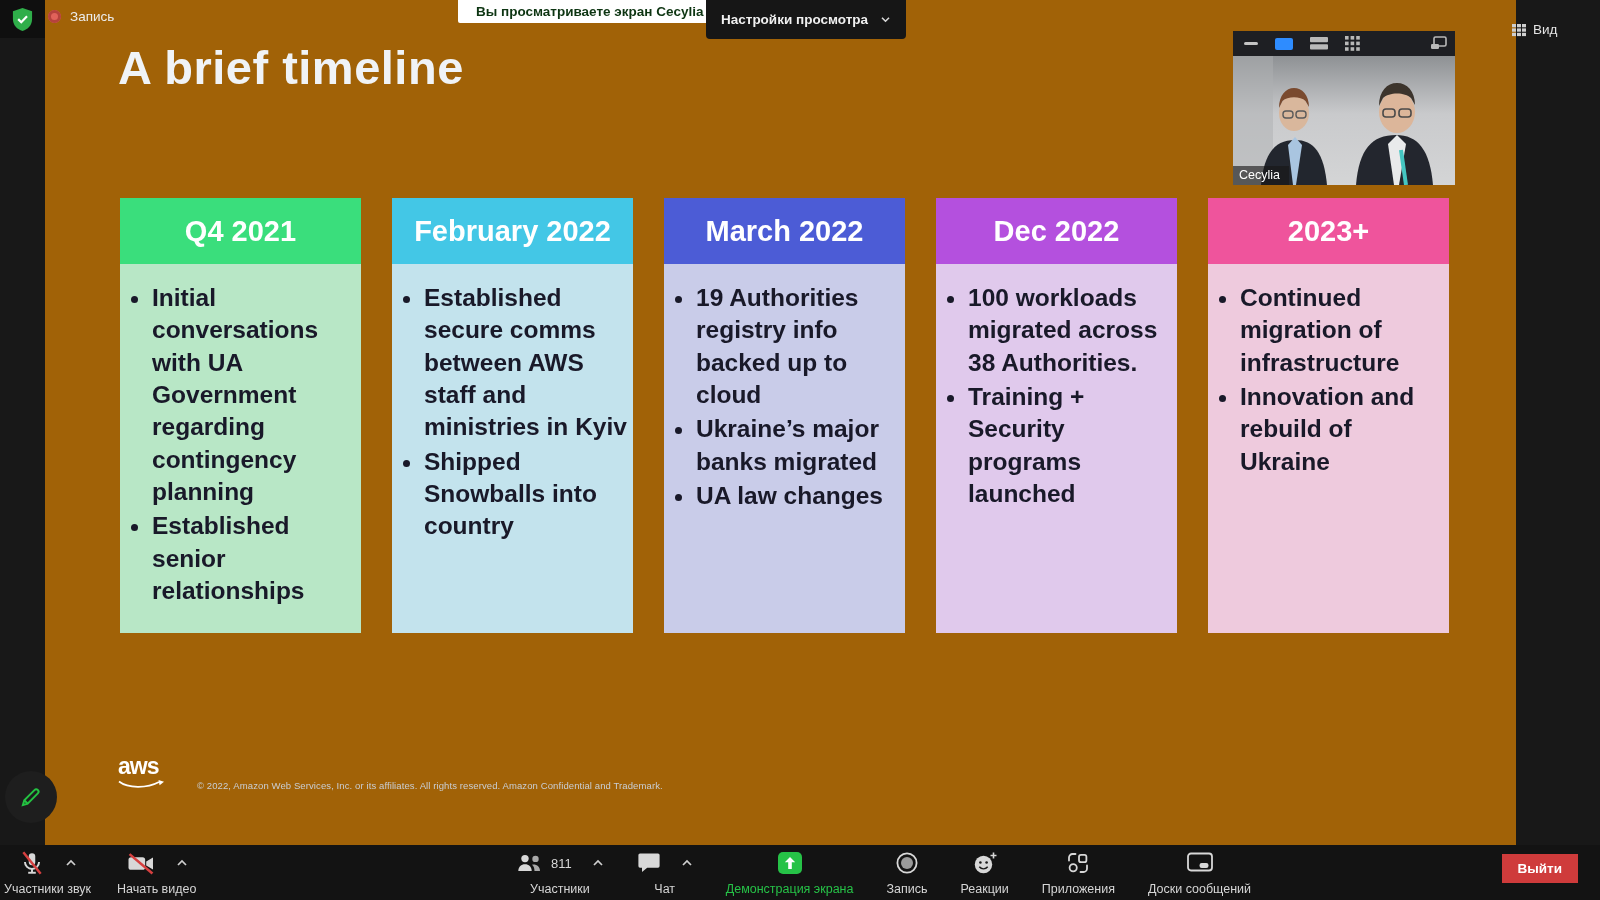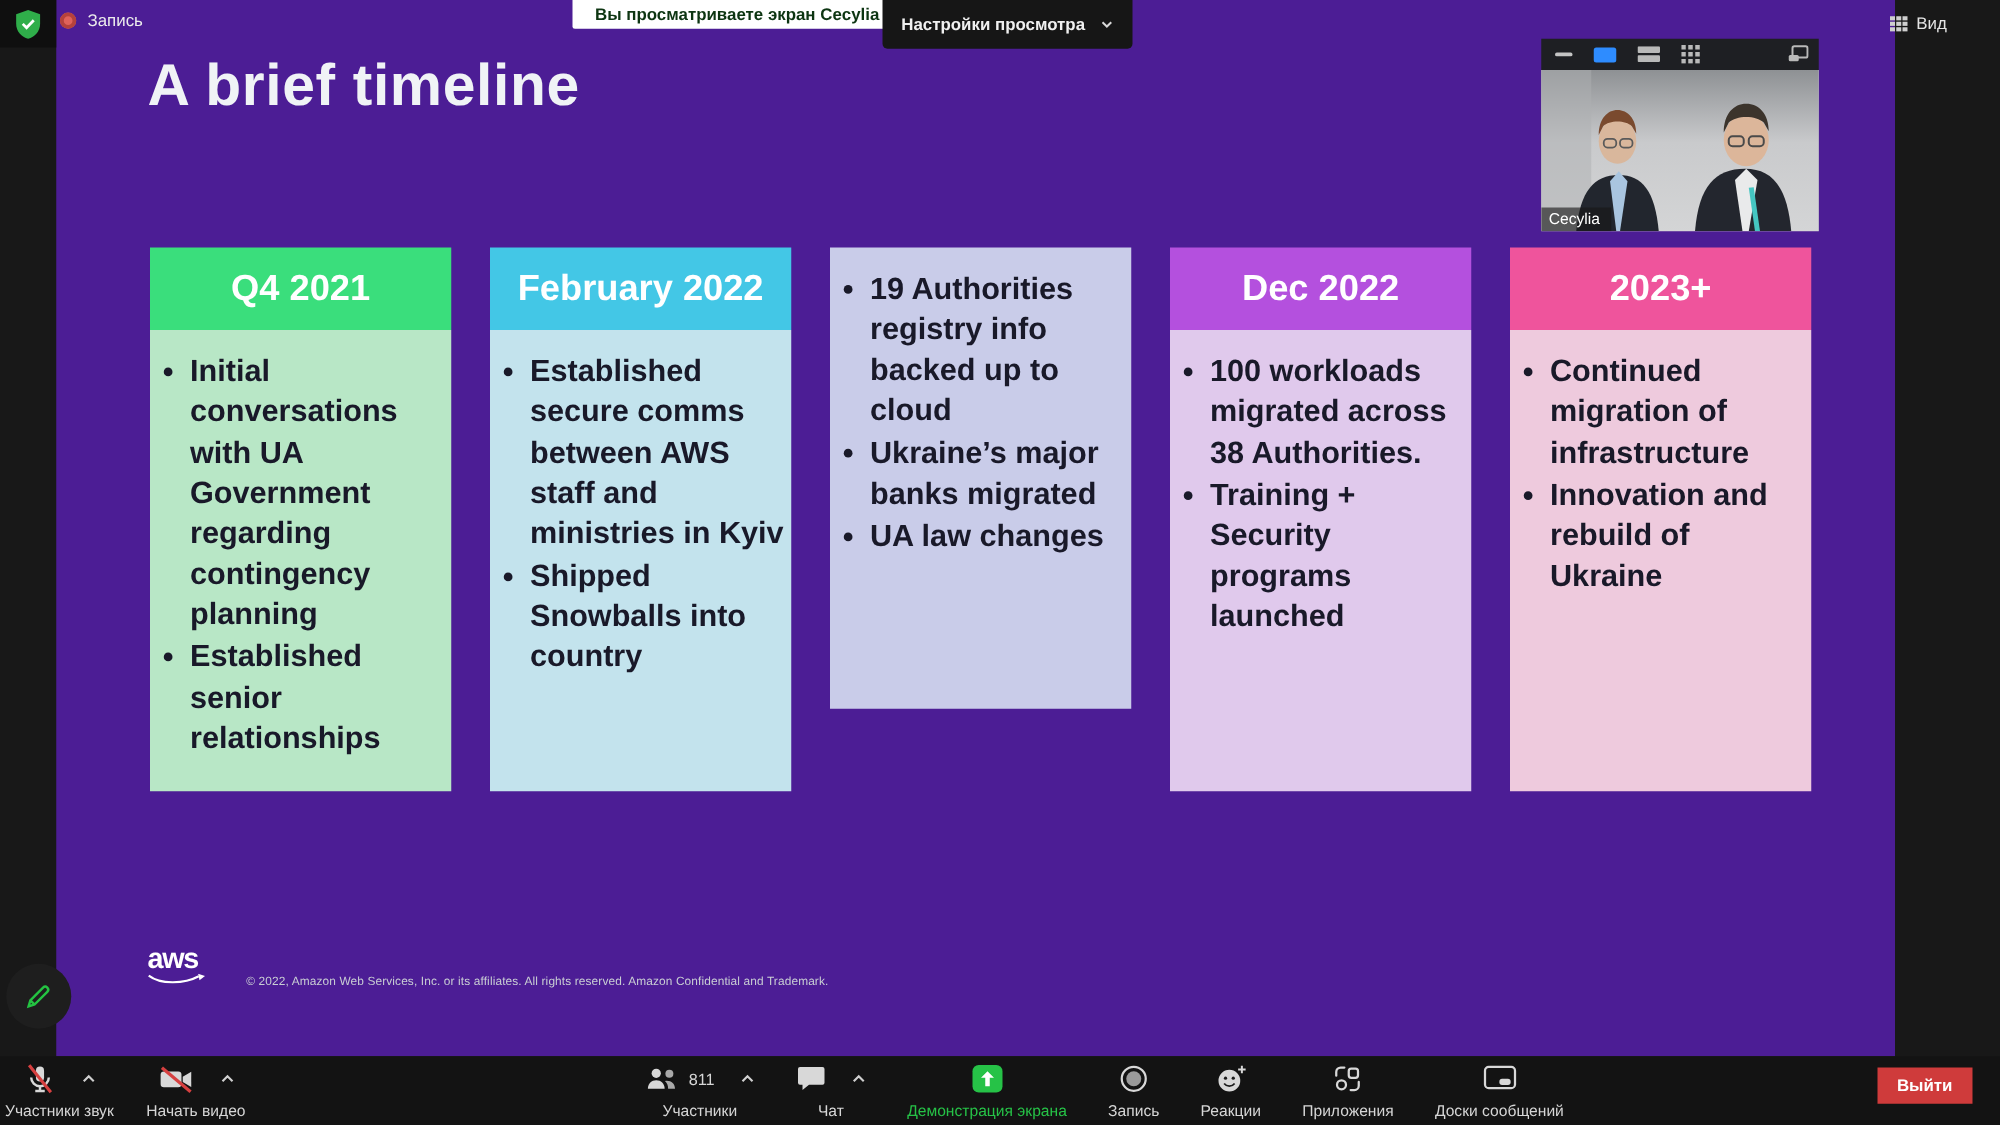--- a/index.html
+++ b/index.html
@@ -3,39 +3,39 @@
 <meta charset="utf-8">
 <style>
   * { box-sizing: border-box; }
   html,body { margin:0; padding:0; }
   body {
     width:1600px; height:900px; position:relative; overflow:hidden;
     background:#181818; font-family:"Liberation Sans", sans-serif;
   }
 
   
-  .slide { position:absolute; left:45px; top:0; width:1471px; height:845px; background:#4c1d95; }
+  .slide { position:absolute; left:45px; top:0; width:1471px; height:845px; background:#a16207; }
   .slide-title { position:absolute; left:73px; top:40px; font-size:47px; font-weight:bold; color:#f0f3f6; letter-spacing:.5px; }
   .columns { position:absolute; left:75px; top:198px; display:flex; gap:31px; }
   .col { width:241px; }
   .col-header { height:66px; display:flex; align-items:center; justify-content:center; color:#ffffff; font-size:29px; font-weight:bold; }
   .col-body { min-height:369px; color:#191929; font-size:24.5px; font-weight:bold; line-height:1.32; padding:4px 6px 10px 0; }
   .col-body ul { margin:14px 0 0 0; padding-left:32px; }
   .col-body li { margin-bottom:2px; }
   .aws-logo-wrap { position:absolute; left:73px; top:756px; width:48px; }
   .aws-logo-text { color:#ffffff; font-size:23px; font-weight:bold; letter-spacing:-1px; line-height:20px; }
   .copyright { position:absolute; left:152px; top:780px; font-size:9.5px; color:#c9ced4; letter-spacing:.1px; }
 
   
   .shield-box { position:absolute; left:0; top:0; width:45px; height:38px; background:#0f0f0f; display:flex; align-items:center; justify-content:center; z-index:5; }
   .rec-indicator { position:absolute; left:48px; top:9px; display:flex; align-items:center; gap:9px; color:#ececec; font-size:13.5px; z-index:5; }
   .rec-dot { width:13px; height:13px; border-radius:50%; background:#e0625a; box-shadow:inset 0 0 0 3px #b5423c; }
   .banner { position:absolute; left:458px; top:0; height:23px; background:#ffffff; color:#0d3512; font-size:13.5px; font-weight:bold; display:flex; align-items:center; padding:0 18px; border-radius:0 0 2px 2px; z-index:5; }
   .view-settings { position:absolute; left:706px; top:0; height:39px; background:#161616; color:#f0f0f0; font-size:13.5px; font-weight:bold; display:flex; align-items:center; gap:12px; padding:0 15px; border-radius:0 0 4px 4px; z-index:5; }
-  .view-btn { position:absolute; left:1511px; top:11px; display:flex; align-items:center; gap:6px; color:#e4e4e4; font-size:13.5px; z-index:5; }
+  .view-btn { position:absolute; left:1511px; top:22px; display:flex; align-items:center; gap:6px; color:#e4e4e4; font-size:13.5px; z-index:5; }
 
   
   .thumb { position:absolute; left:1233px; top:31px; width:222px; z-index:6; }
   .thumb-controls { height:25px; background:#1e1f23; display:flex; align-items:center; gap:17px; padding:0 11px; position:relative; }
   .tc-min { width:14px; height:3px; background:#c4c4c4; border-radius:2px; }
   .tc-active { width:18px; height:12px; background:#2e8cff; border-radius:2px; }
   .tc-popout { position:absolute; right:8px; top:5px; }
   .thumb-video { width:222px; height:129px; position:relative; overflow:hidden; background:#c9cacc; }
   .name-tag { position:absolute; left:0; bottom:0; background:rgba(22,22,22,.62); color:#ffffff; font-size:12.5px; padding:2px 9px 3px 6px; }
 
@@ -74,20 +74,21 @@
     <div class="col-header" style="background: rgb(67, 199, 230);">February 2022</div>
     <div class="col-body" style="background: rgb(195, 227, 237);">
       <ul class="col-list">
             <li>Established secure comms between AWS staff and ministries in Kyiv</li>
             <li>Shipped Snowballs into country</li>
           </ul>
     </div>
   </div>
 
   <div class="col">
+    <div class="col-header" style="background: rgb(76, 92, 214);">March 2022</div>
     <div class="col-body" style="background: rgb(201, 204, 233);">
       <ul class="col-list">
             <li>19 Authorities registry info backed up to cloud</li>
             <li>Ukraine’s major banks migrated</li>
             <li>UA law changes</li>
           </ul>
     </div>
   </div>
 
   <div class="col">

